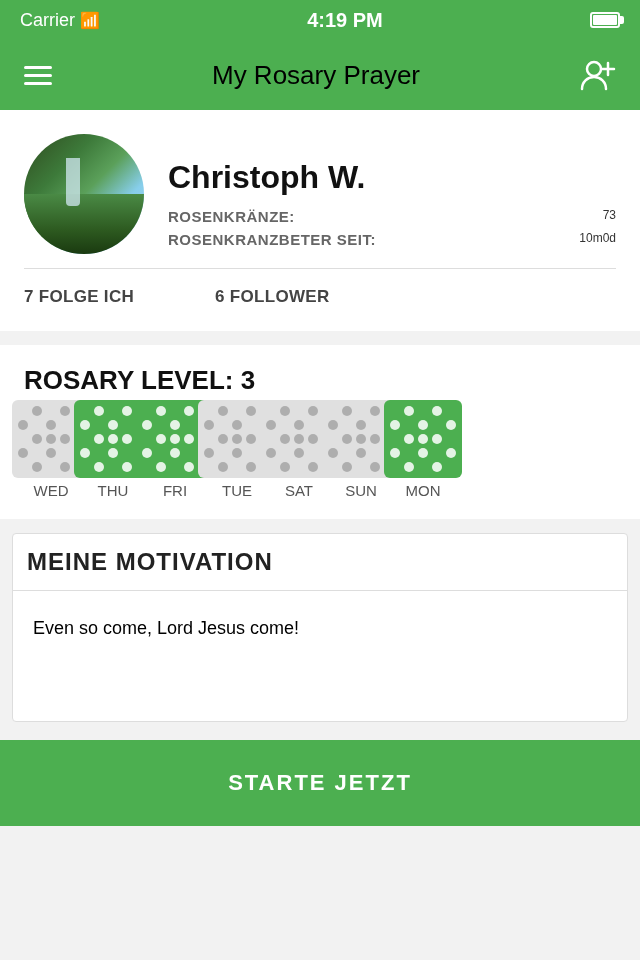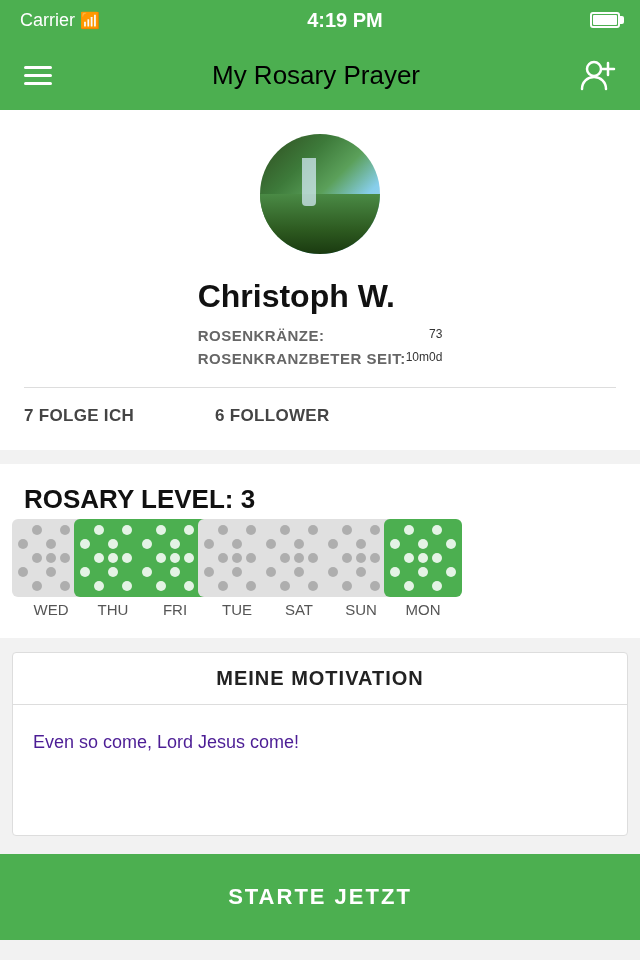--- a/index.html
+++ b/index.html
@@ -72,23 +72,22 @@
 
     
     .profile-section {
       background: white;
       padding: 24px 24px 16px 24px;
       display: flex;
       flex-direction: column;
     }
     .profile-top {
       display: flex;
-      align-items: center;
+      align-items: flex-end;
       gap: 24px;
-      flex-direction: column;
     }
     .avatar-wrap {
       width: 120px; height: 120px;
       border-radius: 50%;
       overflow: hidden;
       flex-shrink: 0;
     }
     .avatar-img {
       width: 100%; height: 100%;
       background: linear-gradient(135deg, #2e4a1e 0%, #3d7a3a 30%, #5ba05a 50%, #87ceeb 70%, #b0d4f1 100%);
@@ -209,35 +208,35 @@
     
     .motivation-section {
       background: white;
       margin-top: 14px;
       border: 1px solid #ddd;
       border-radius: 4px;
       margin-left: 12px;
       margin-right: 12px;
     }
     .motivation-header {
-      text-align: center;
+      text-align: left;
       padding: 14px;
-      font-size: 20px;
+      font-size: 24px;
       font-weight: 700;
       color: #222;
       letter-spacing: 1px;
       border-bottom: 1px solid #ddd;
     }
     .motivation-body {
       padding: 24px 20px;
       min-height: 130px;
     }
     .motivation-text {
       font-size: 18px;
-      color: #4c1d95;
+      color: #000000;
       line-height: 1.5;
     }
 
     
     .start-button {
       background: #4CAF50;
       color: white;
       text-align: center;
       padding: 30px;
       font-size: 22px;

